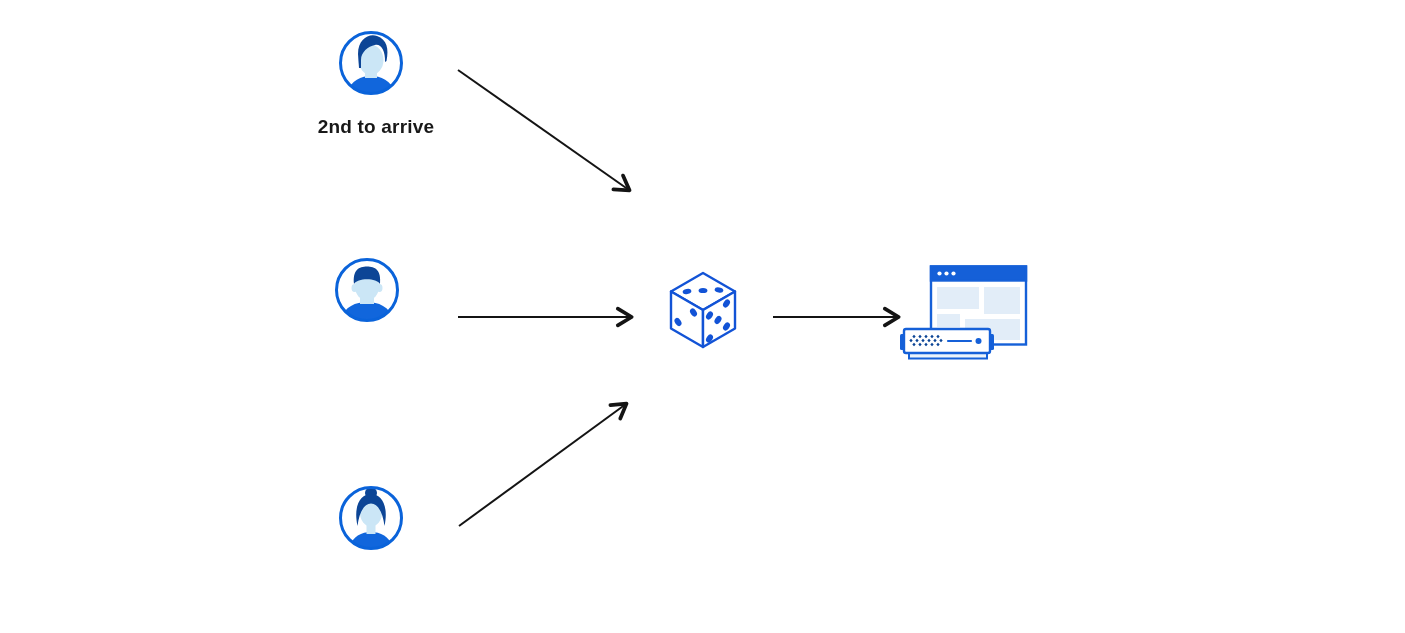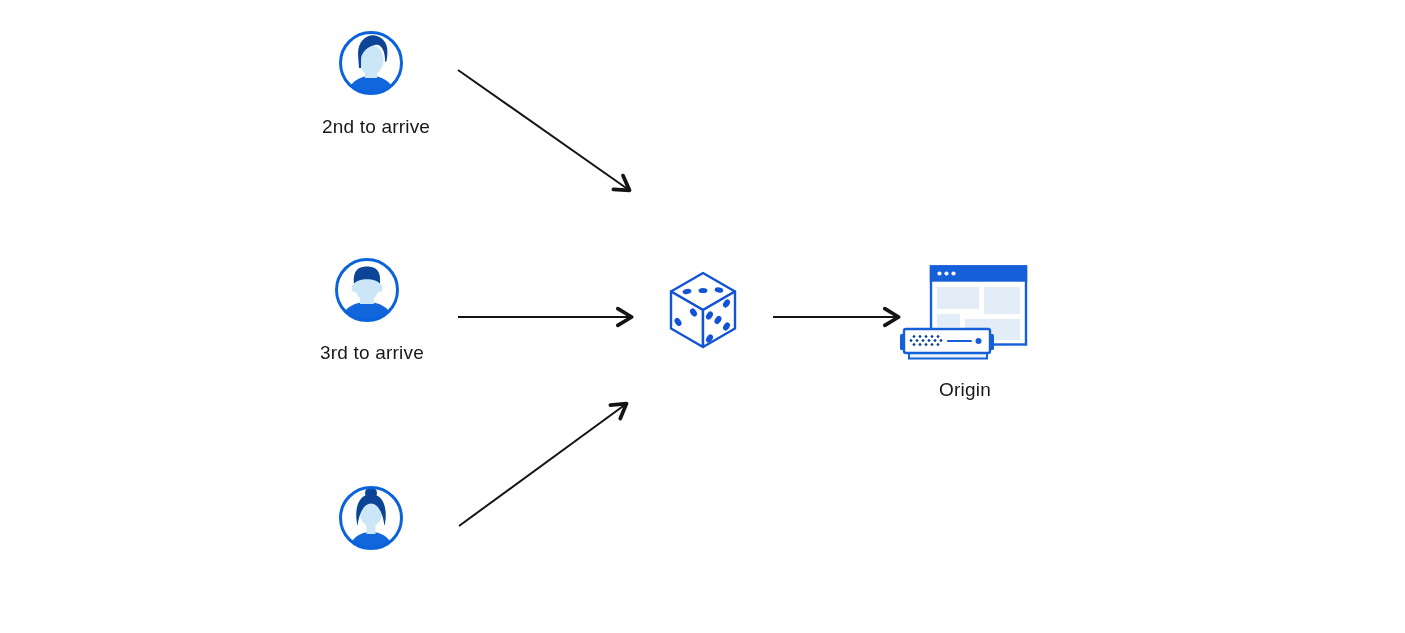--- a/index.html
+++ b/index.html
@@ -1,18 +1,18 @@
 <!DOCTYPE html>
 <html><head>
 <meta charset="utf-8">
 <style>
   html, body { margin:0; padding:0; background:#ffffff; }
   .canvas {
     position:relative; width:1405px; height:633px; background:#ffffff;
-    font-family:"Liberation Sans", sans-serif; overflow:hidden;
+    font-family:"Liberation Sans", sans-serif; overflow:hidden;font-weight:bold;
   }
   .abs { position:absolute; }
   .node-label {
     position:absolute; width:200px; text-align:center;
     font-size:19px; line-height:22px; color:#181818; letter-spacing:0.2px;
   }
   svg { display:block; }
 </style>
 </head>
 <body>
@@ -62,21 +62,20 @@
         <path d="M5,66 C9,50 21,45 33,45 C45,45 57,50 61,66 Z" fill="#1166dc"></path>
         <rect x="26" y="31" width="14" height="16" fill="#cbe6f6"></rect>
         <ellipse cx="20.5" cy="31" rx="3" ry="4" fill="#cbe6f6"></ellipse>
         <ellipse cx="45.5" cy="31" rx="3" ry="4" fill="#cbe6f6"></ellipse>
         <ellipse cx="33" cy="29.5" rx="12" ry="14" fill="#cbe6f6"></ellipse>
         <path d="M20,27 C18.5,13 25,9.5 33,9.5 C41,9.5 47.5,13 46,27 C43,20.5 23,20.5 20,27 Z" fill="#0c4596"></path>
       </g>
       <circle cx="33" cy="33" r="30.5" fill="none" stroke="#0a63da" stroke-width="3"></circle>
     </svg>
   </div>
-  <div class="node-label" style="left:272px;top:342px">3rd to arrive</div>
 
   <div class="abs" style="left:338px;top:485px">
     <svg width="66" height="66" viewBox="0 0 66 66">
       <defs>
           <clipPath id="clipC">
             <circle cx="33" cy="33" r="30"></circle>
           </clipPath>
         </defs>
       <circle cx="33" cy="33" r="30.5" fill="#ffffff"></circle>
       <g clip-path="url(#clipC)">
@@ -150,15 +149,14 @@
             <path d="M22,80.8 l1.7,1.7 -1.7,1.7 -1.7,-1.7 Z"></path>
           <path d="M28,80.8 l1.7,1.7 -1.7,1.7 -1.7,-1.7 Z"></path>
             <path d="M34,80.8 l1.7,1.7 -1.7,1.7 -1.7,-1.7 Z"></path>
           <path d="M40,80.8 l1.7,1.7 -1.7,1.7 -1.7,-1.7 Z"></path>
         </g>
         <line x1="50" y1="79" x2="73" y2="79" stroke="#1560d8" stroke-width="2.2" stroke-linecap="round"></line>
         <circle cx="80.5" cy="79" r="3" fill="#1560d8"></circle>
       </g>
     </svg>
   </div>
-  <div class="node-label" style="left:865px;top:379px">Origin</div>
 
 </div>
 
 </body></html>

